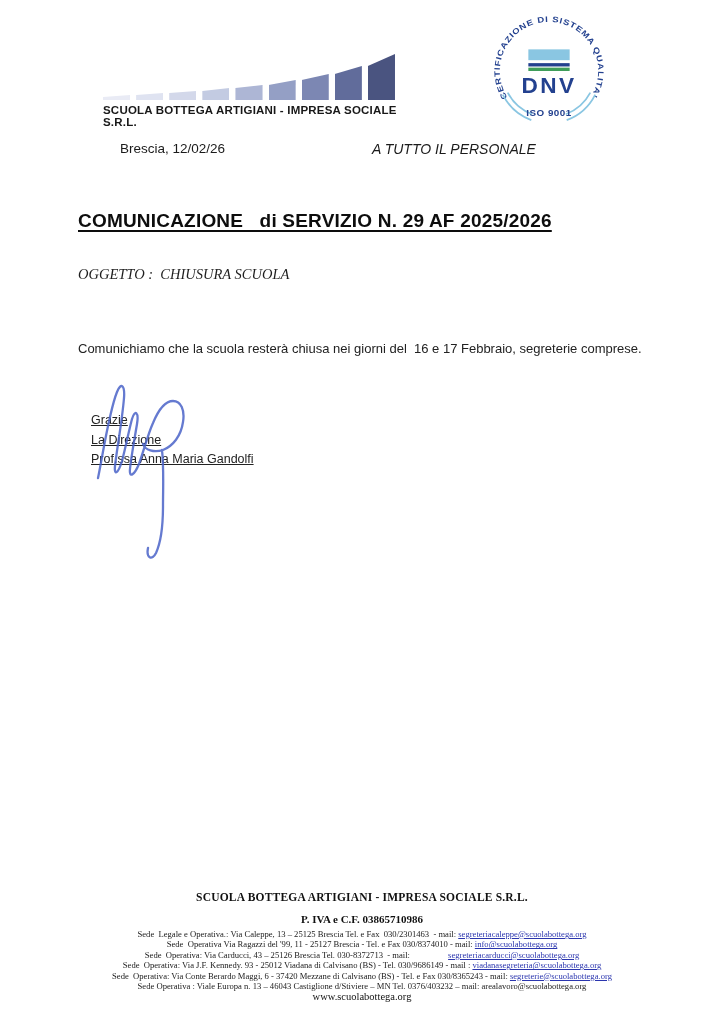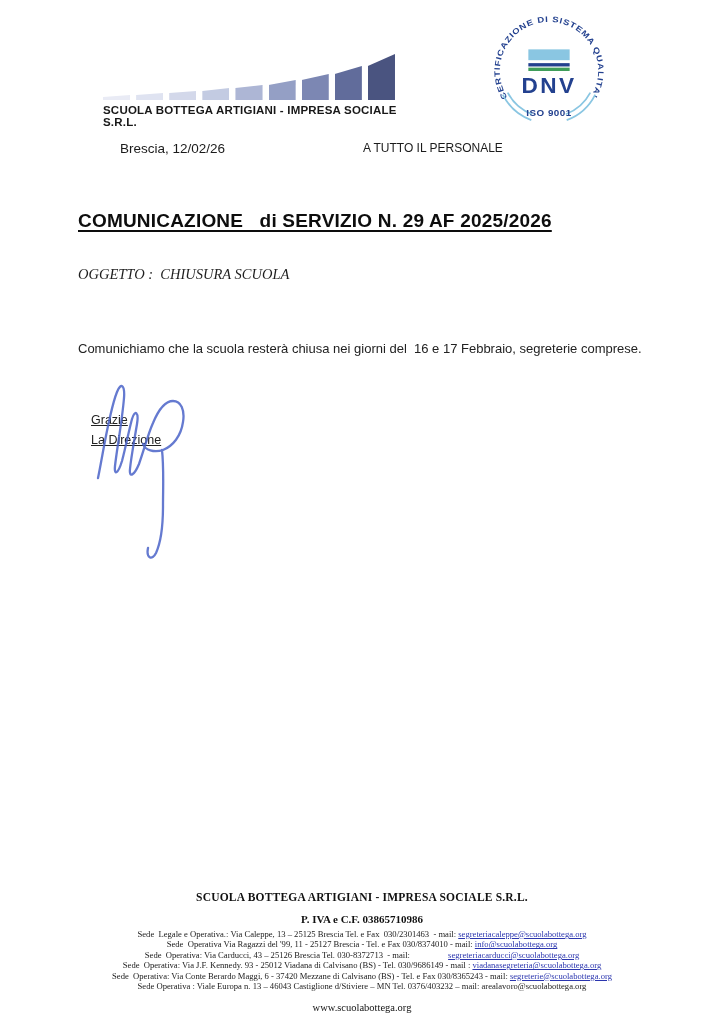--- a/index.html
+++ b/index.html
@@ -11,36 +11,36 @@
   
   .bars{left:103px;top:54px;width:292px;height:46px;display:flex;align-items:flex-end;gap:6px;}
   .bars .bar{flex:1;}
   .company-top{left:103px;top:104px;width:310px;font-size:11.5px;font-weight:bold;letter-spacing:.2px;color:#181818;}
 
   
   .dnv{left:490px;top:12px;}
 
   
   .dateline{left:120px;top:141px;font-size:13.5px;}
-  .recipient{left:363px;top:141px;font-size:12px;}
+  .recipient{left:372px;top:141px;font-size:14px;font-style:italic;}
   .title{left:78px;top:210px;font-size:19px;font-weight:bold;letter-spacing:.2px;color:#0d0d0d;
          text-decoration:underline;text-decoration-thickness:2px;text-underline-offset:3px;}
   .subject{left:78px;top:266px;font-family:"Liberation Serif",serif;font-size:14.5px;color:#1f1f1f;font-style:italic;}
   .bodytext{left:78px;top:341px;width:585px;font-size:13px;color:#222;}
   .closing{left:91px;top:411px;font-size:12.5px;line-height:19.5px;color:#222;text-decoration:underline;}
   .sig{left:90px;top:376px;}
 
   
   .footer{left:0;top:891px;width:724px;text-align:center;font-family:"Liberation Serif",serif;color:#111;}
   .fcompany{font-weight:bold;font-size:11.5px;letter-spacing:.2px;}
   .fvat{font-weight:bold;font-size:11px;margin-top:10px;}
   .flocs{margin-top:4px;font-size:8.6px;line-height:10.4px;color:#1a1a1a;}
   .floc{white-space:pre-wrap;}
   .maillink{color:#2a35ae;text-decoration:underline;cursor:pointer;}
-  .website{margin-top:11px;font-size:10.5px;}
+  .website{font-size:10.5px;}
 </style>
 </head>
 <body>
 
 <div class="sheet">
 
   <div class="abs bars">
       <div class="bar" style="height: 5px; background: rgb(233, 235, 245); clip-path: polygon(0px 40%, 100% 0px, 100% 100%, 0px 100%);"></div>
       <div class="bar" style="height: 7px; background: rgb(223, 227, 241); clip-path: polygon(0px 28.6%, 100% 0px, 100% 100%, 0px 100%);"></div>
       <div class="bar" style="height: 9px; background: rgb(211, 216, 234); clip-path: polygon(0px 22.2%, 100% 0px, 100% 100%, 0px 100%);"></div>
@@ -82,20 +82,21 @@
 
   <div class="abs title pre">COMUNICAZIONE   di SERVIZIO N. 29 AF 2025/2026</div>
 
   <div class="abs subject pre">OGGETTO :  CHIUSURA SCUOLA</div>
 
   <div class="abs bodytext pre">Comunichiamo che la scuola resterà chiusa nei giorni del  16 e 17 Febbraio, segreterie comprese.</div>
 
   <div class="abs closing">
     <div>Grazie</div>
     <div>La Direzione</div>
+    <div>Prof.ssa Anna Maria Gandolfi</div>
   </div>
 
   <svg class="abs sig" width="112" height="190" viewBox="0 0 112 190">
     <path d="M 8 102
              C 13 78 19 36 27 16
              C 31 6 35 9 34 22
              C 32 46 27 72 25 90
              C 24 100 28 98 32 85
              C 36 70 39 54 42 43
              C 45 33 49 36 47 48

